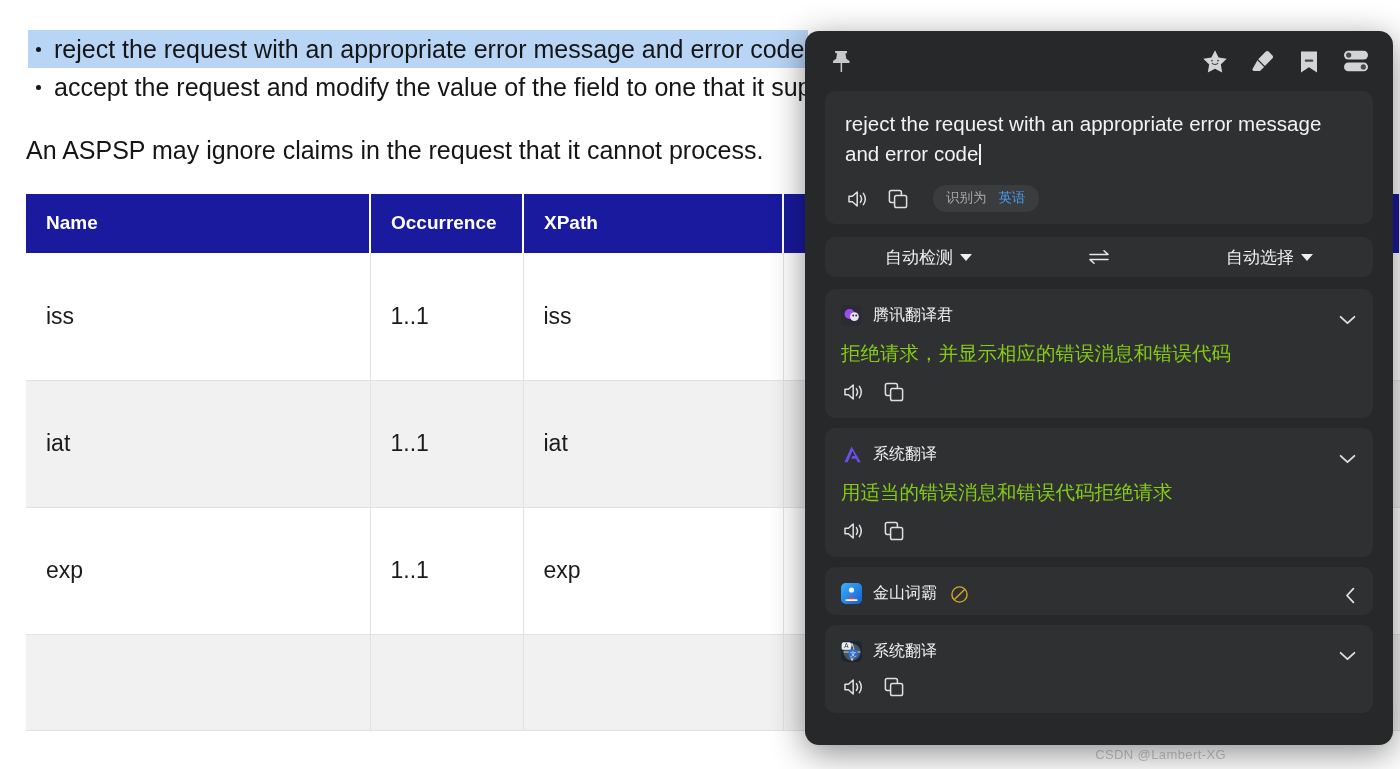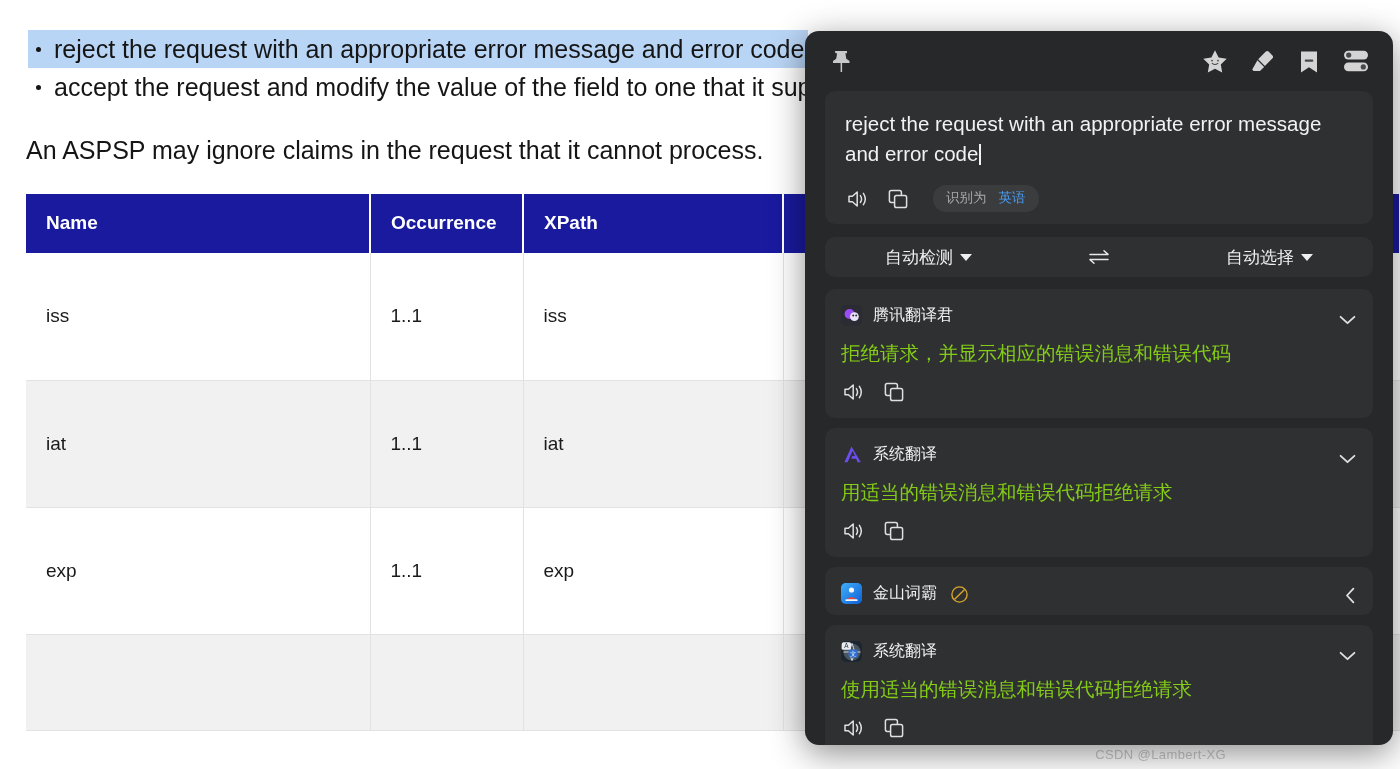--- a/index.html
+++ b/index.html
@@ -52,21 +52,21 @@
     color: #ffffff;
     font-size: 19px;
     font-weight: bold;
     text-align: left;
     padding: 14px 16px 15px 20px;
     border-right: 2px solid #ffffff;
     height: 59px;
     vertical-align: middle;
   }
   .doc-table td {
-    font-size: 19px;
+    font-size: 23px;
     color: #1a1a1a;
     padding: 0 16px 0 20px;
     border-right: 1px solid #e2e2e2;
     border-bottom: 1px solid #e2e2e2;
     vertical-align: middle;
     height: 127px;
   }
   .doc-table tr.alt td { background: #f1f1f1; }
   .doc-table tr.white td { background: #ffffff; }
   .doc-table td.short { height: 96px; }
@@ -482,21 +482,20 @@
               <text x="12.1" y="15.1" font-size="6.4" font-family="'Liberation Sans',sans-serif" fill="#ffffff" text-anchor="middle">文</text>
             </svg>
           </span>
           <span class="svc-name">系统翻译</span>
           <span class="chev">
             <svg width="17" height="11" viewBox="0 0 17 11" fill="none" stroke="#e0e0e0" stroke-width="1.8" stroke-linecap="round" stroke-linejoin="round">
                 <path d="M1.6 1.8l6.9 6.4 6.9-6.4"></path>
               </svg>
           </span>
         </div>
-        <div class="card-body">使用适当的错误消息和错误代码拒绝请求</div>
         <div class="card-actions">
           <div class="act-icon">
             <svg width="22" height="20" viewBox="0 0 22 20" fill="none" stroke="#e0e0e0" stroke-width="1.5" stroke-linejoin="round" stroke-linecap="round">
               <path d="M2 7.2h3.4L10.2 3v14L5.4 12.8H2z"></path>
                 <path d="M13.4 6.6q2.3 3.4 0 6.8"></path>
                 <path d="M16.4 4.4q3.8 5.6 0 11.2"></path>
             </svg>
           </div>
           <div class="act-icon">
             <svg width="20" height="20" viewBox="0 0 20 20" fill="none" stroke="#e0e0e0" stroke-width="1.5" stroke-linejoin="round">

